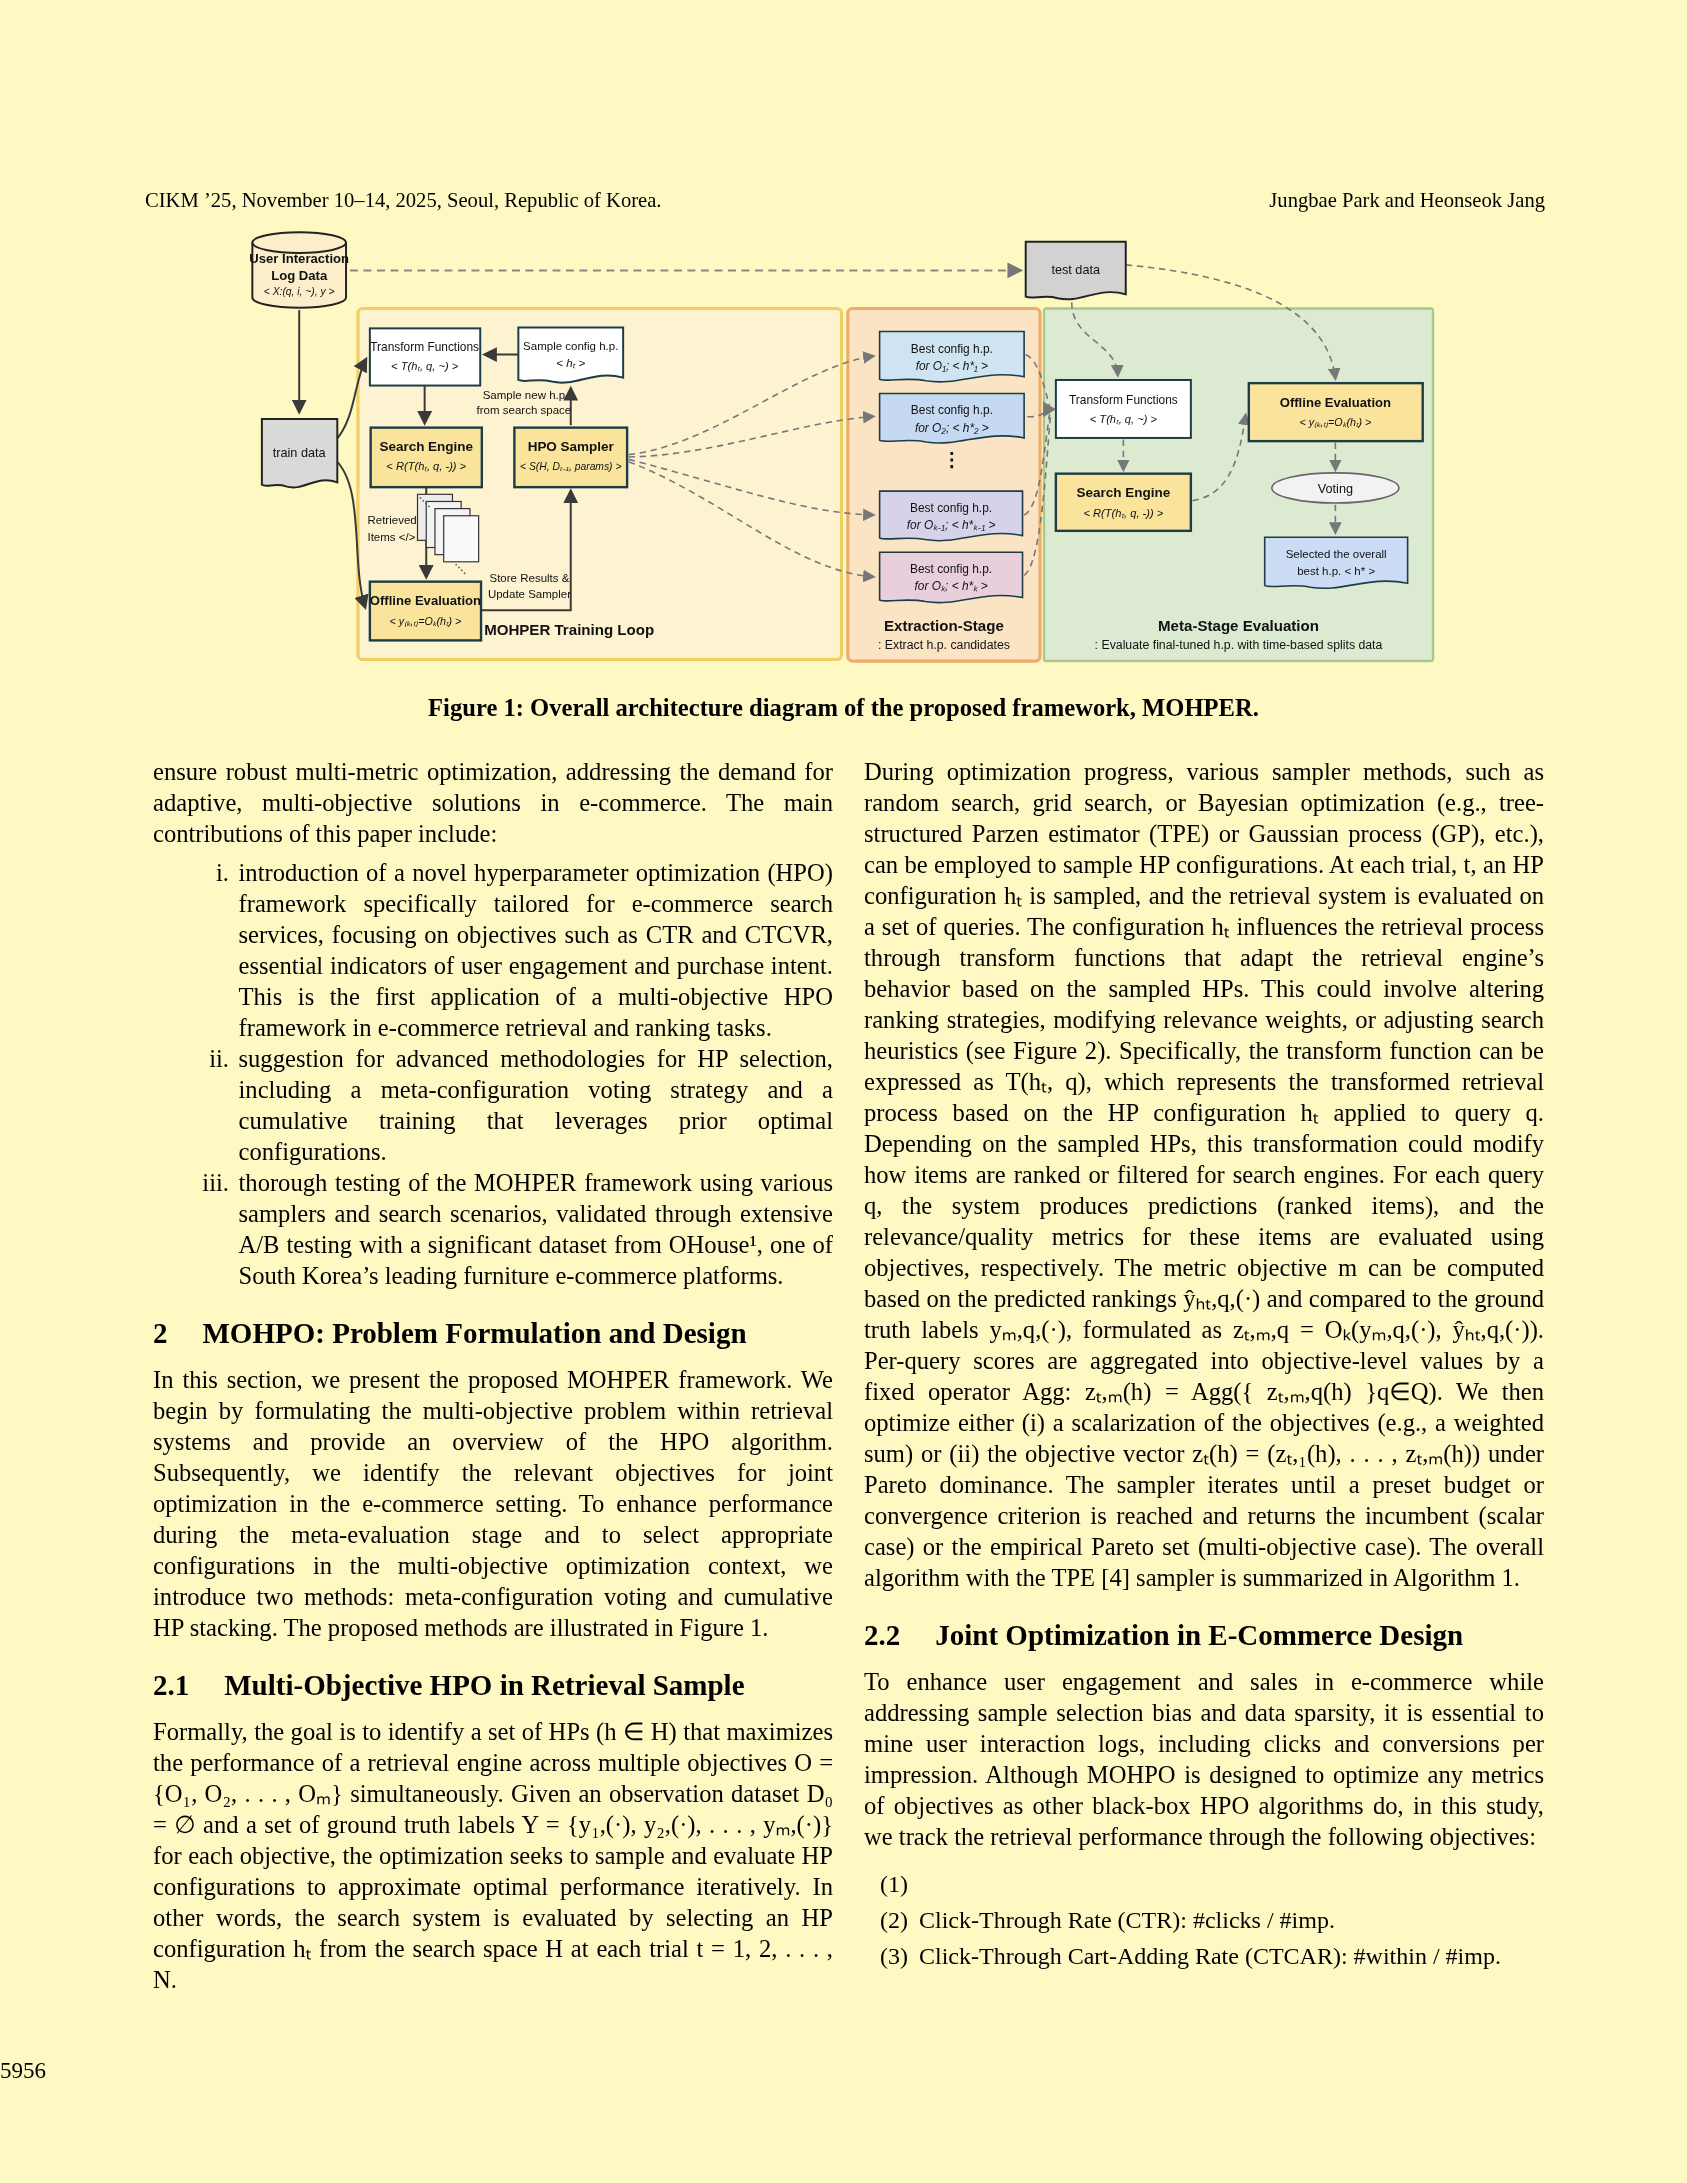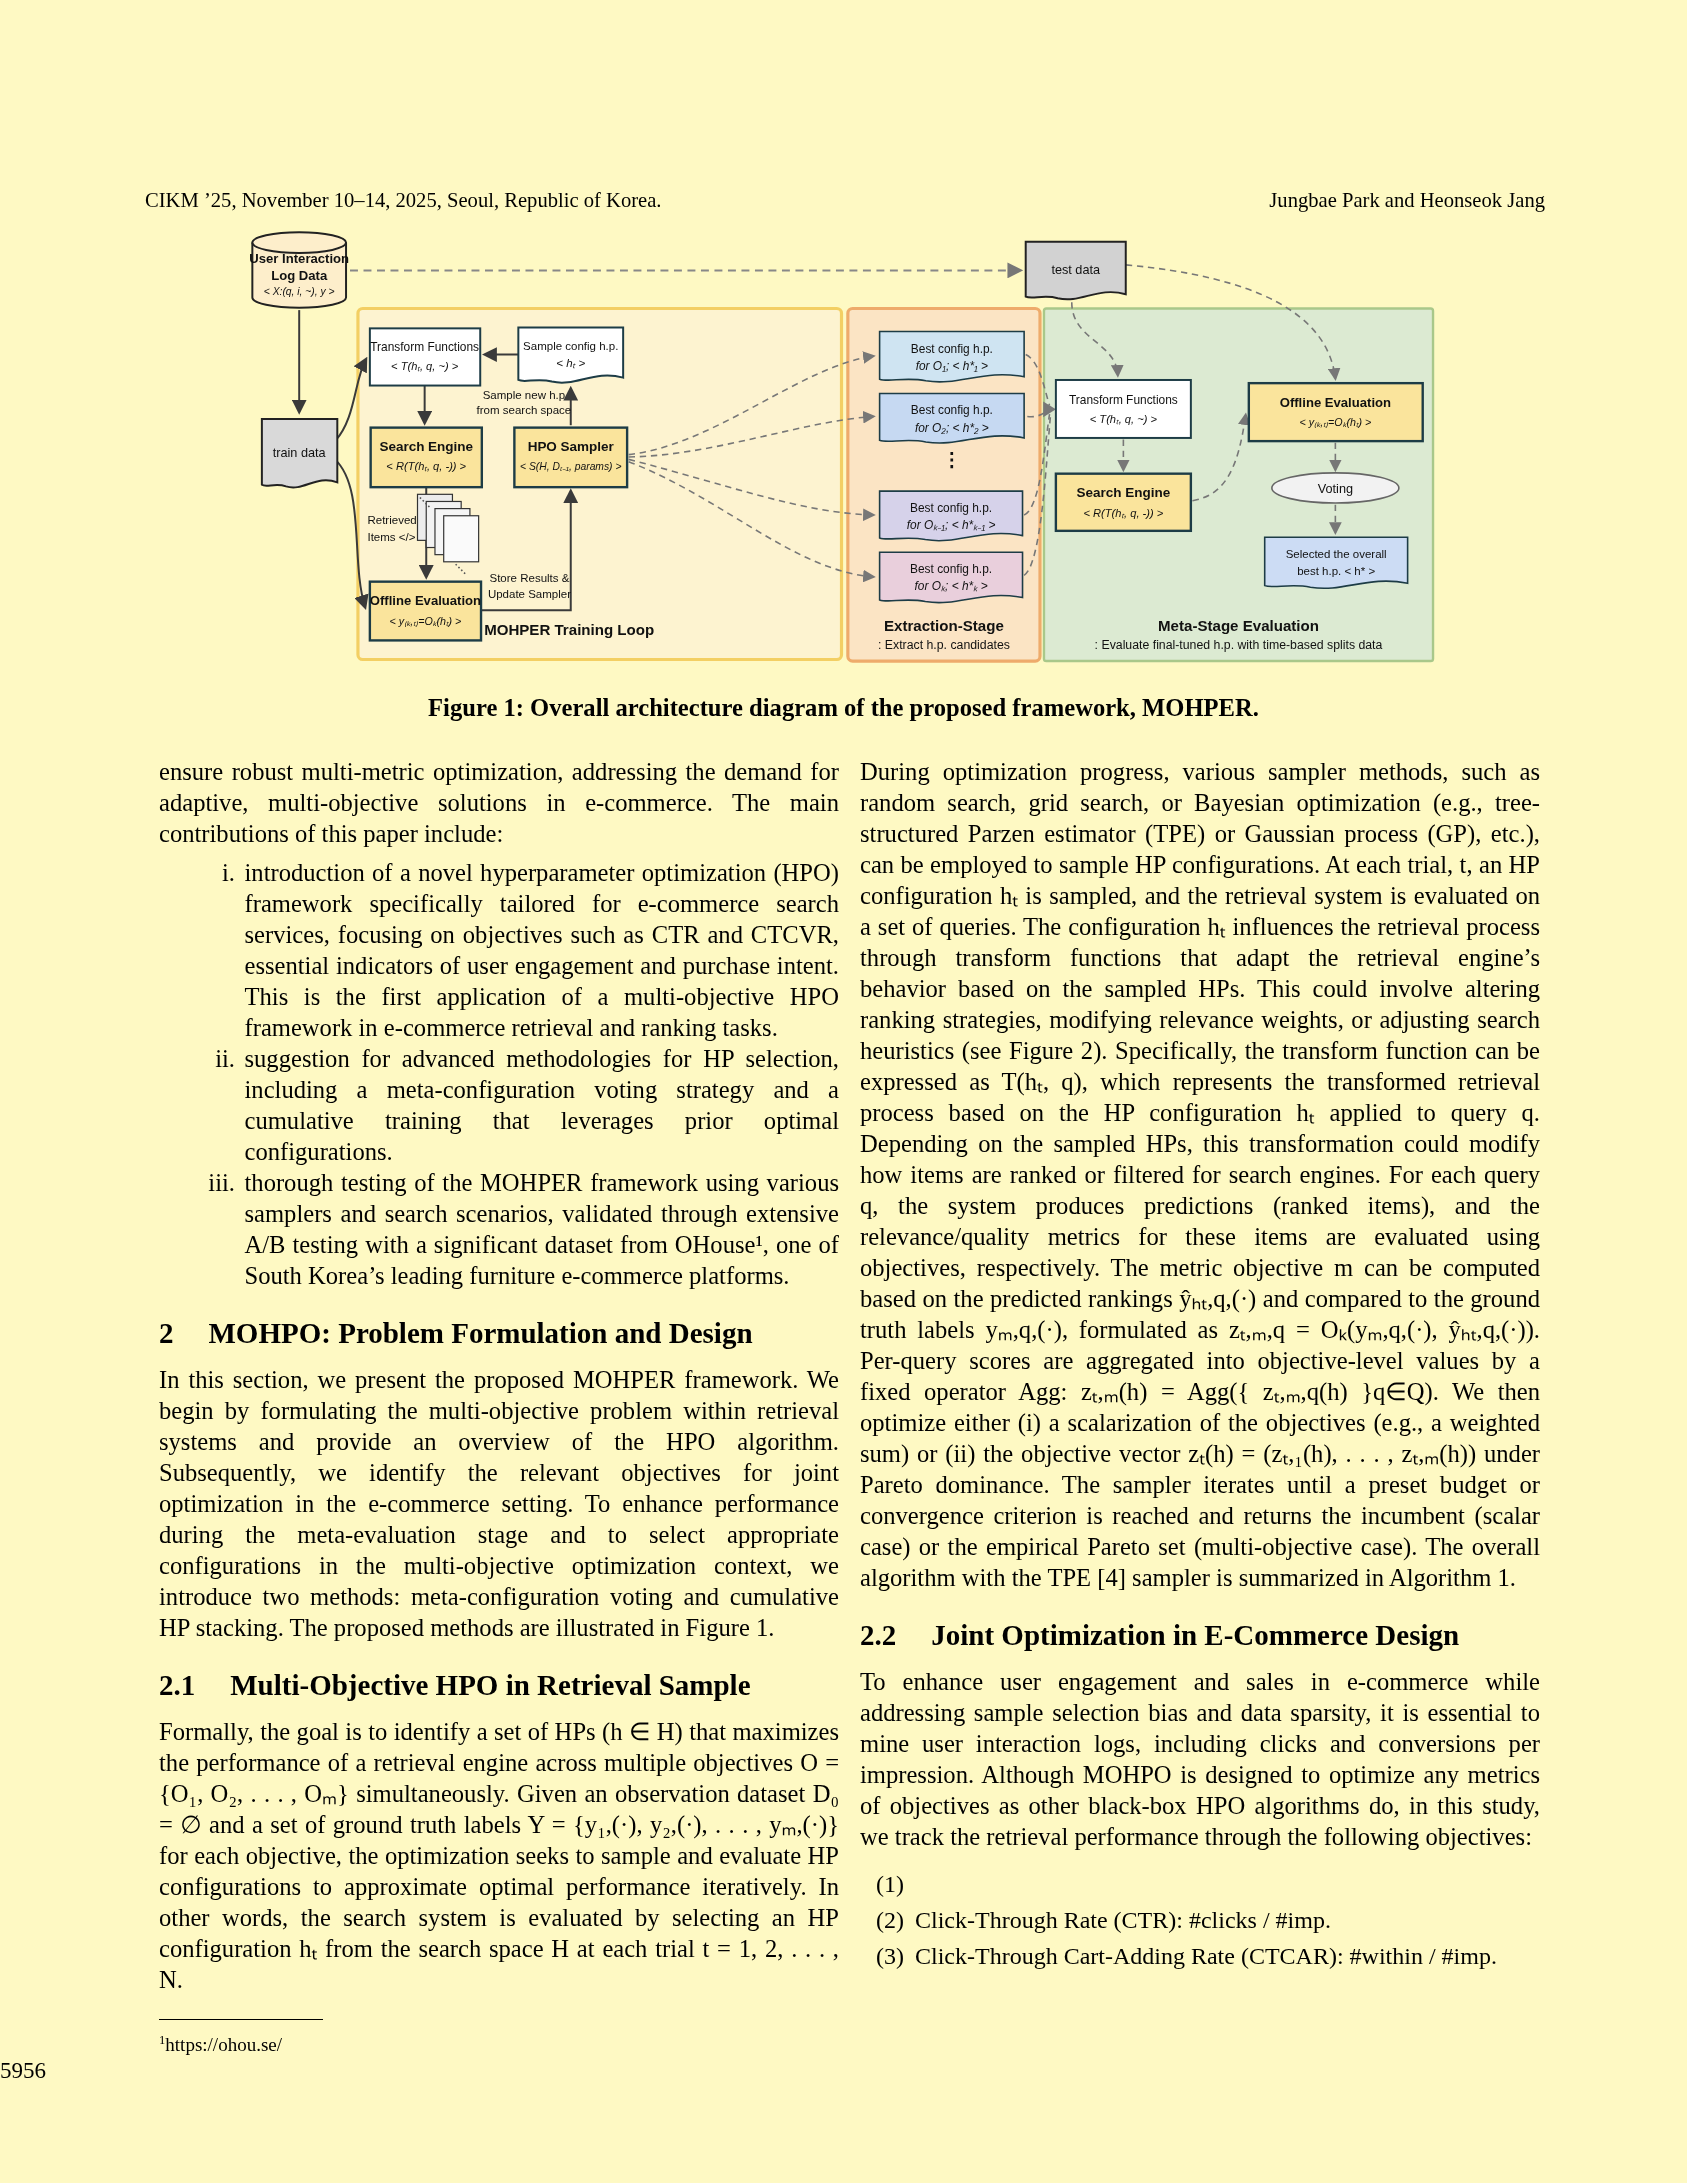--- a/index.html
+++ b/index.html
@@ -6,21 +6,21 @@
   .page{position:relative;width:1687px;height:2183px;background:#fef9c3;
         font-family:"Liberation Serif",serif;color:#000;overflow:hidden}
   .hdr{position:absolute;top:189px;left:145px;width:1400px;display:flex;
        justify-content:space-between;font-size:20.6px}
   .fig{position:absolute;top:221px;left:246px;width:1191px;height:445px}
   .fig svg{display:block}
   .fig text{font-family:"Liberation Sans",sans-serif;fill:#111}
   .teal{fill:#1d4450}
   .cap{position:absolute;top:694px;left:0;width:100%;text-align:center;
        font-weight:bold;font-size:24.6px}
-  .cols{position:absolute;top:756px;left:159px;width:1400px;display:flex;gap:21px}
+  .cols{position:absolute;top:756px;left:153px;width:1400px;display:flex;gap:31px}
   .col{width:680px;font-size:24.6px;line-height:31px;text-align:justify}
   .col p{margin:0}
   .rlist{margin:8px 0 9.5px}
   .ritem{display:flex;margin:0}
   .ritem .n{flex:0 0 76px;text-align:right;padding-right:9.5px}
   .ritem .t{flex:1;text-align:justify}
   .sec{display:flex;font-weight:bold;font-size:29px;line-height:35px;margin:25.4px 0 12.7px}
   .sec .n{margin-right:35px}
   .olist{margin:14.3px 0 0}
   .oitem{display:flex;font-size:24px;line-height:36px}
@@ -198,24 +198,20 @@
       <div class="sec">
         <span class="n">2</span>
         <span>MOHPO: Problem Formulation and Design</span>
       </div>
       <p>In this section, we present the proposed MOHPER framework. We begin by formulating the multi-objective problem within retrieval systems and provide an overview of the HPO algorithm. Subsequently, we identify the relevant objectives for joint optimization in the e-commerce setting. To enhance performance during the meta-evaluation stage and to select appropriate configurations in the multi-objective optimization context, we introduce two methods: meta-configuration voting and cumulative HP stacking. The proposed methods are illustrated in Figure 1.</p>
       <div class="sec">
         <span class="n">2.1</span>
         <span>Multi-Objective HPO in Retrieval Sample</span>
       </div>
       <p>Formally, the goal is to identify a set of HPs (h ∈ H) that maximizes the performance of a retrieval engine across multiple objectives O = {O₁, O₂, . . . , Oₘ} simultaneously. Given an observation dataset D₀ = ∅ and a set of ground truth labels Y = {y₁,(·), y₂,(·), . . . , yₘ,(·)} for each objective, the optimization seeks to sample and evaluate HP configurations to approximate optimal performance iteratively. In other words, the search system is evaluated by selecting an HP configuration hₜ from the search space H at each trial t = 1, 2, . . . , N.</p>
-      <div class="fnote">
-        <div class="fnrule"></div>
-        <sup>1</sup><span>https://ohou.se/</span>
-      </div>
     </div>
 
     <div class="col">
       <p>During optimization progress, various sampler methods, such as random search, grid search, or Bayesian optimization (e.g., tree-structured Parzen estimator (TPE) or Gaussian process (GP), etc.), can be employed to sample HP configurations. At each trial, t, an HP configuration hₜ is sampled, and the retrieval system is evaluated on a set of queries. The configuration hₜ influences the retrieval process through transform functions that adapt the retrieval engine’s behavior based on the sampled HPs. This could involve altering ranking strategies, modifying relevance weights, or adjusting search heuristics (see Figure 2). Specifically, the transform function can be expressed as T(hₜ, q), which represents the transformed retrieval process based on the HP configuration hₜ applied to query q. Depending on the sampled HPs, this transformation could modify how items are ranked or filtered for search engines. For each query q, the system produces predictions (ranked items), and the relevance/quality metrics for these items are evaluated using objectives, respectively. The metric objective m can be computed based on the predicted rankings ŷₕₜ,q,(·) and compared to the ground truth labels yₘ,q,(·), formulated as zₜ,ₘ,q = Oₖ(yₘ,q,(·), ŷₕₜ,q,(·)). Per-query scores are aggregated into objective-level values by a fixed operator Agg: zₜ,ₘ(h) = Agg({ zₜ,ₘ,q(h) }q∈Q). We then optimize either (i) a scalarization of the objectives (e.g., a weighted sum) or (ii) the objective vector zₜ(h) = (zₜ,₁(h), . . . , zₜ,ₘ(h)) under Pareto dominance. The sampler iterates until a preset budget or convergence criterion is reached and returns the incumbent (scalar case) or the empirical Pareto set (multi-objective case). The overall algorithm with the TPE [4] sampler is summarized in Algorithm 1.</p>
       <div class="sec">
         <span class="n">2.2</span>
         <span>Joint Optimization in E-Commerce Design</span>
       </div>
       <p>To enhance user engagement and sales in e-commerce while addressing sample selection bias and data sparsity, it is essential to mine user interaction logs, including clicks and conversions per impression. Although MOHPO is designed to optimize any metrics of objectives as other black-box HPO algorithms do, in this study, we track the retrieval performance through the following objectives:</p>
       <div class="olist">

